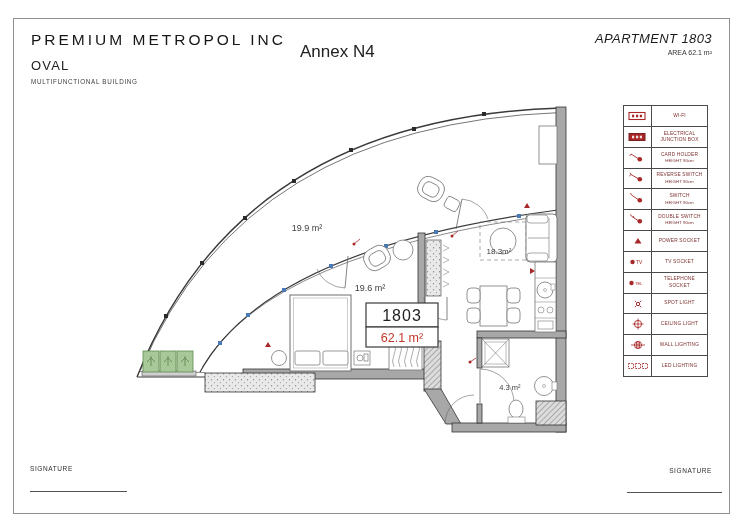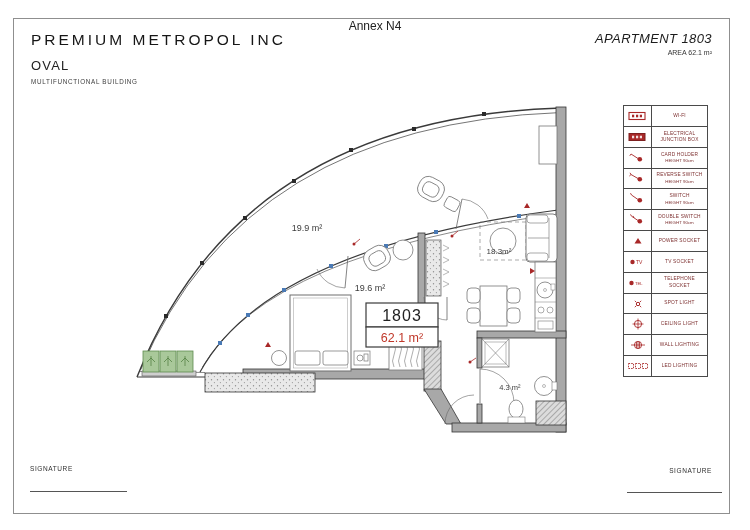--- a/index.html
+++ b/index.html
@@ -5,21 +5,21 @@
   html,body{margin:0;padding:0;}
   body{
     width:750px;height:530px;position:relative;background:#ffffff;
     font-family:"Liberation Sans",sans-serif;overflow:hidden;color:#1a1a1a;
   }
   .page-border{position:absolute;left:13px;top:18px;width:715px;height:494px;border:1px solid #8f8f8f;}
   
   .company{position:absolute;left:31px;top:31px;font-size:15.5px;font-weight:400;letter-spacing:3px;color:#161616;white-space:nowrap;text-align:center;}
   .project{position:absolute;left:31px;top:58px;font-size:13px;letter-spacing:1.2px;color:#222;}
   .ptype{position:absolute;left:31px;top:78px;font-size:6.3px;letter-spacing:0.7px;color:#3c3c3c;}
-  .annex{position:absolute;left:300px;top:19px;width:150px;text-align:center;font-size:12px;color:#222;}
+  .annex{position:absolute;left:300px;top:42px;width:150px;text-align:left;font-size:17px;color:#222;}
   .apartment{position:absolute;right:38px;top:31px;font-size:13px;color:#1c1c1c;letter-spacing:0.4px;font-style:italic;}
   .area{position:absolute;right:38px;top:49px;font-size:7px;color:#333;}
   
   .legend{position:absolute;left:623px;top:105px;width:85px;height:272px;border:0.8px solid #4a4a4a;display:flex;flex-direction:column;box-sizing:border-box;}
   .lrow{flex:1;display:flex;border-bottom:0.8px solid #4a4a4a;min-height:0;}
   .lrow:last-child{border-bottom:none;}
   .lsym{width:27px;border-right:0.8px solid #4a4a4a;display:flex;align-items:center;justify-content:center;}
   .ltxt{flex:1;display:flex;flex-direction:column;align-items:center;justify-content:center;text-align:center;padding:1px 2px;}
   .llabel{font-size:4.8px;line-height:1.3;letter-spacing:0.2px;color:#7d3030;text-transform:uppercase;}
   .lsub{font-size:4.4px;line-height:1.3;color:#7d3030;}

